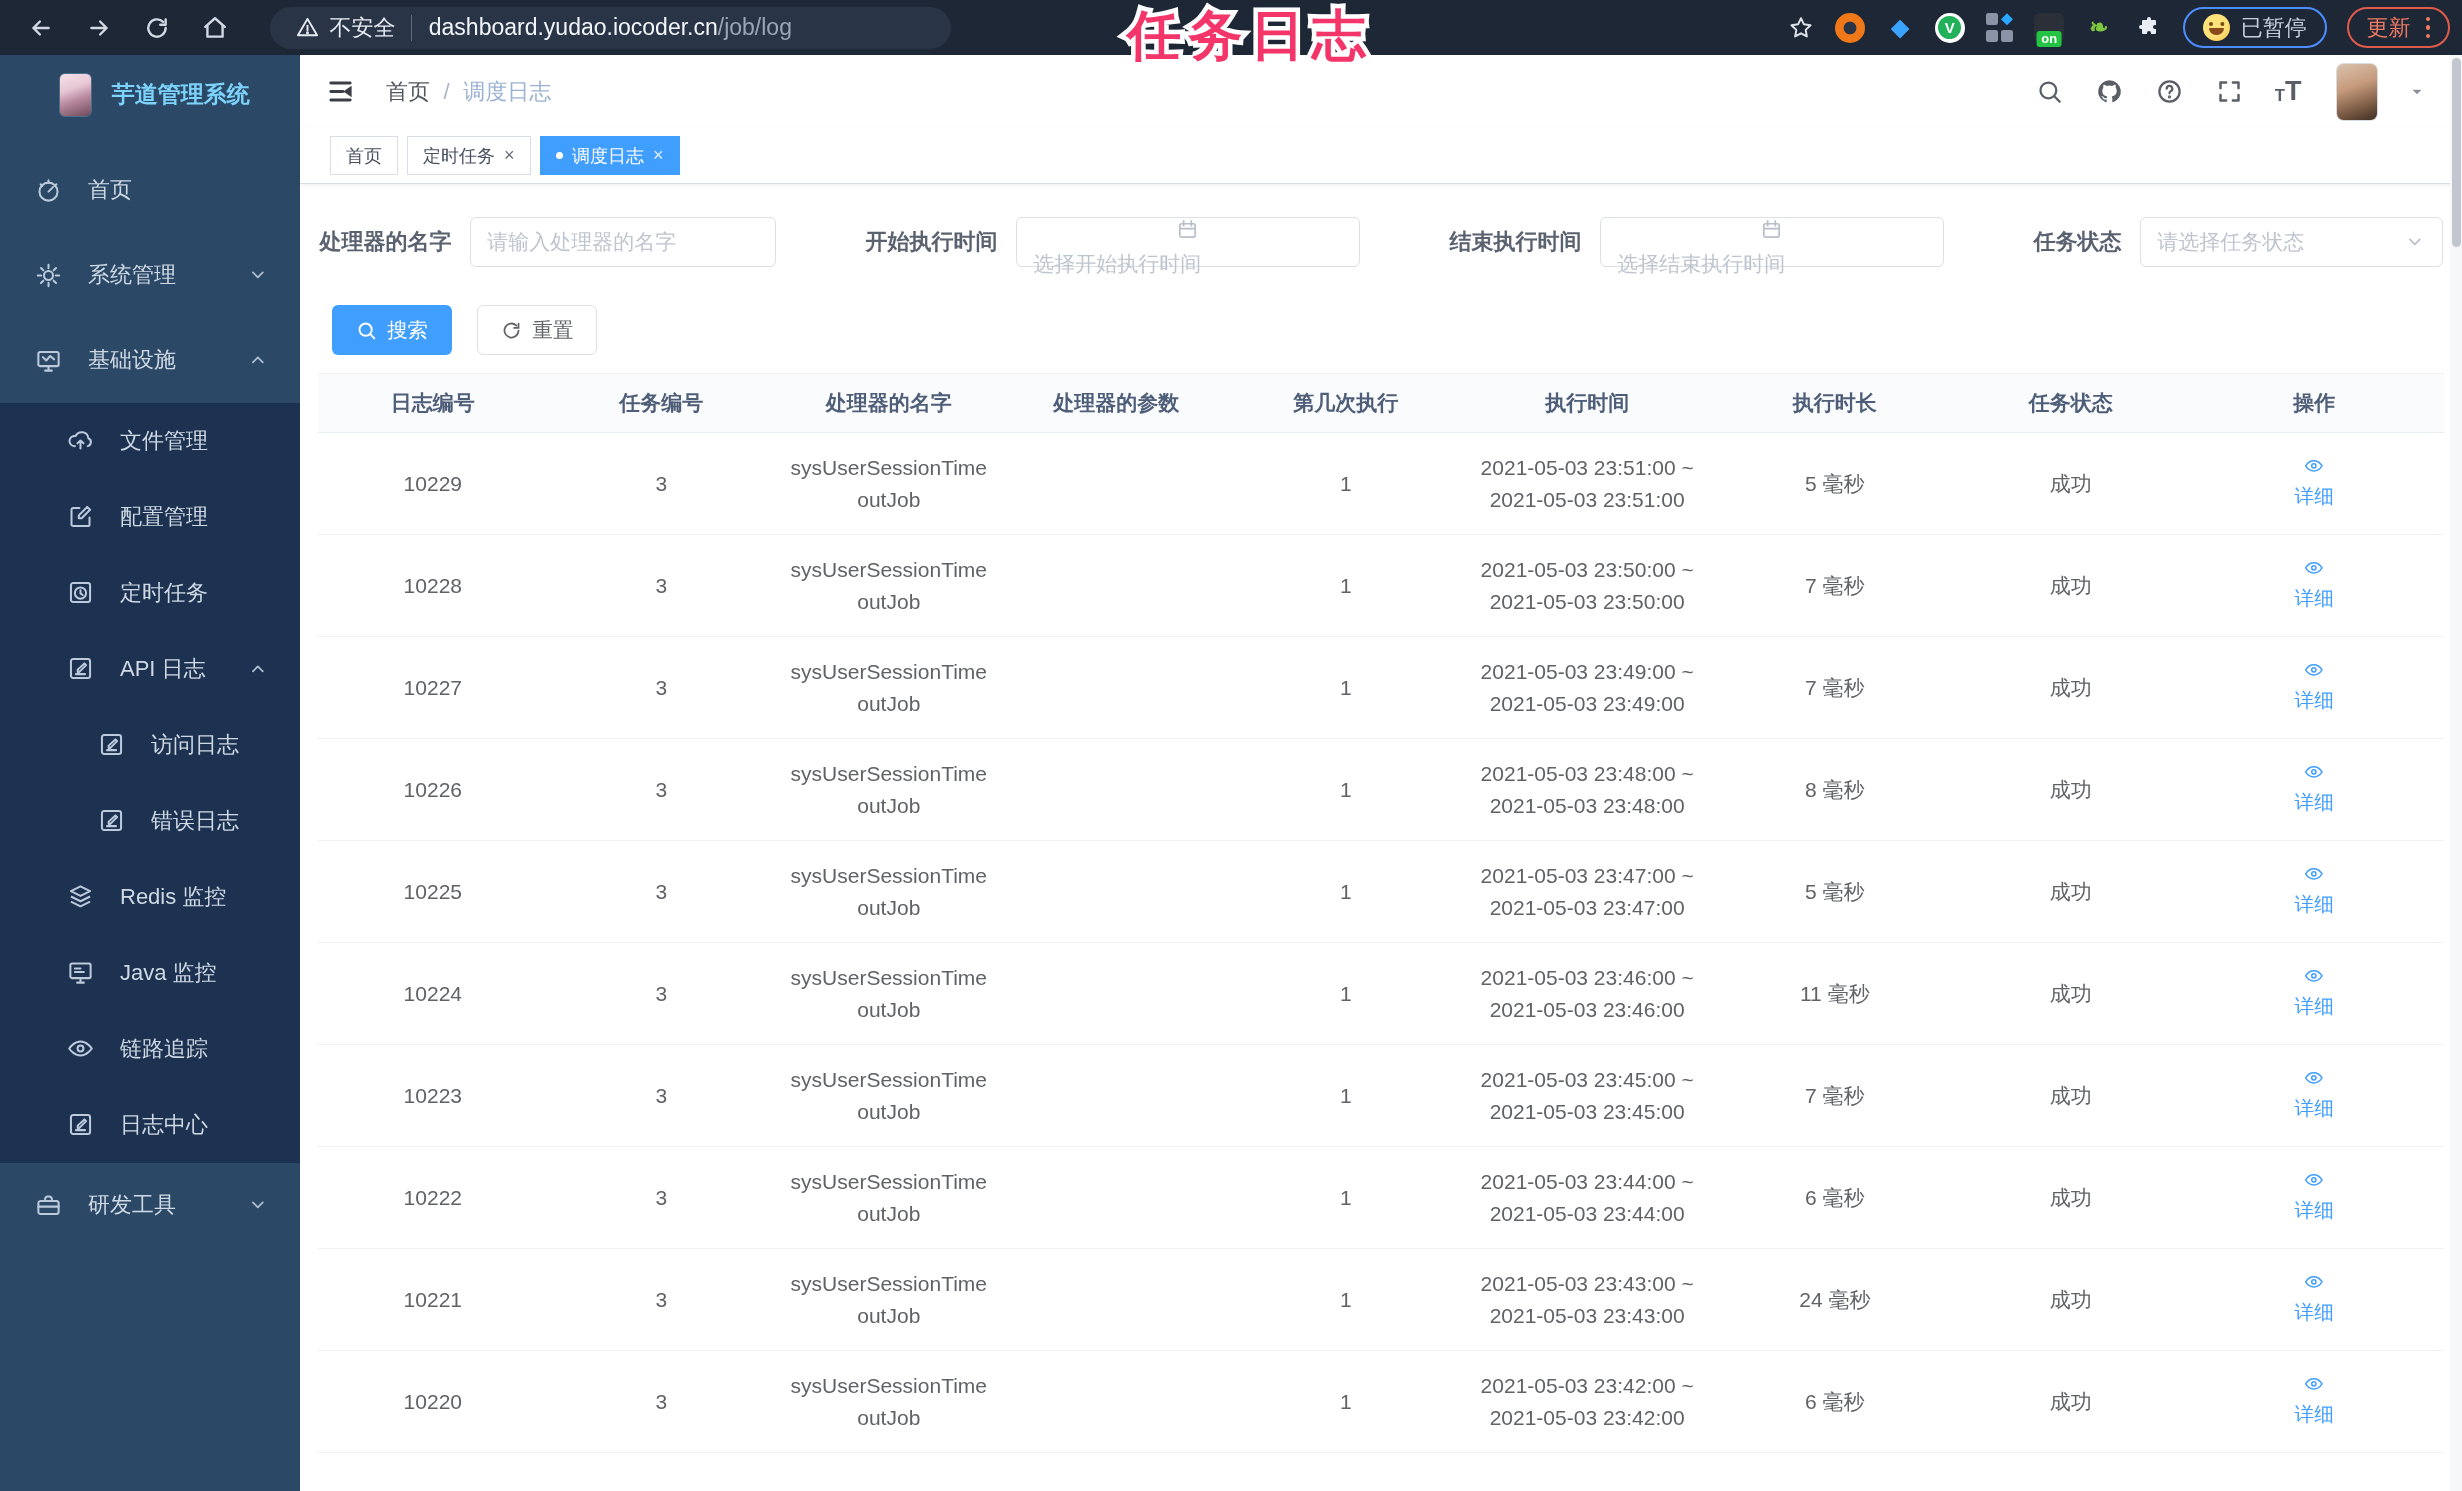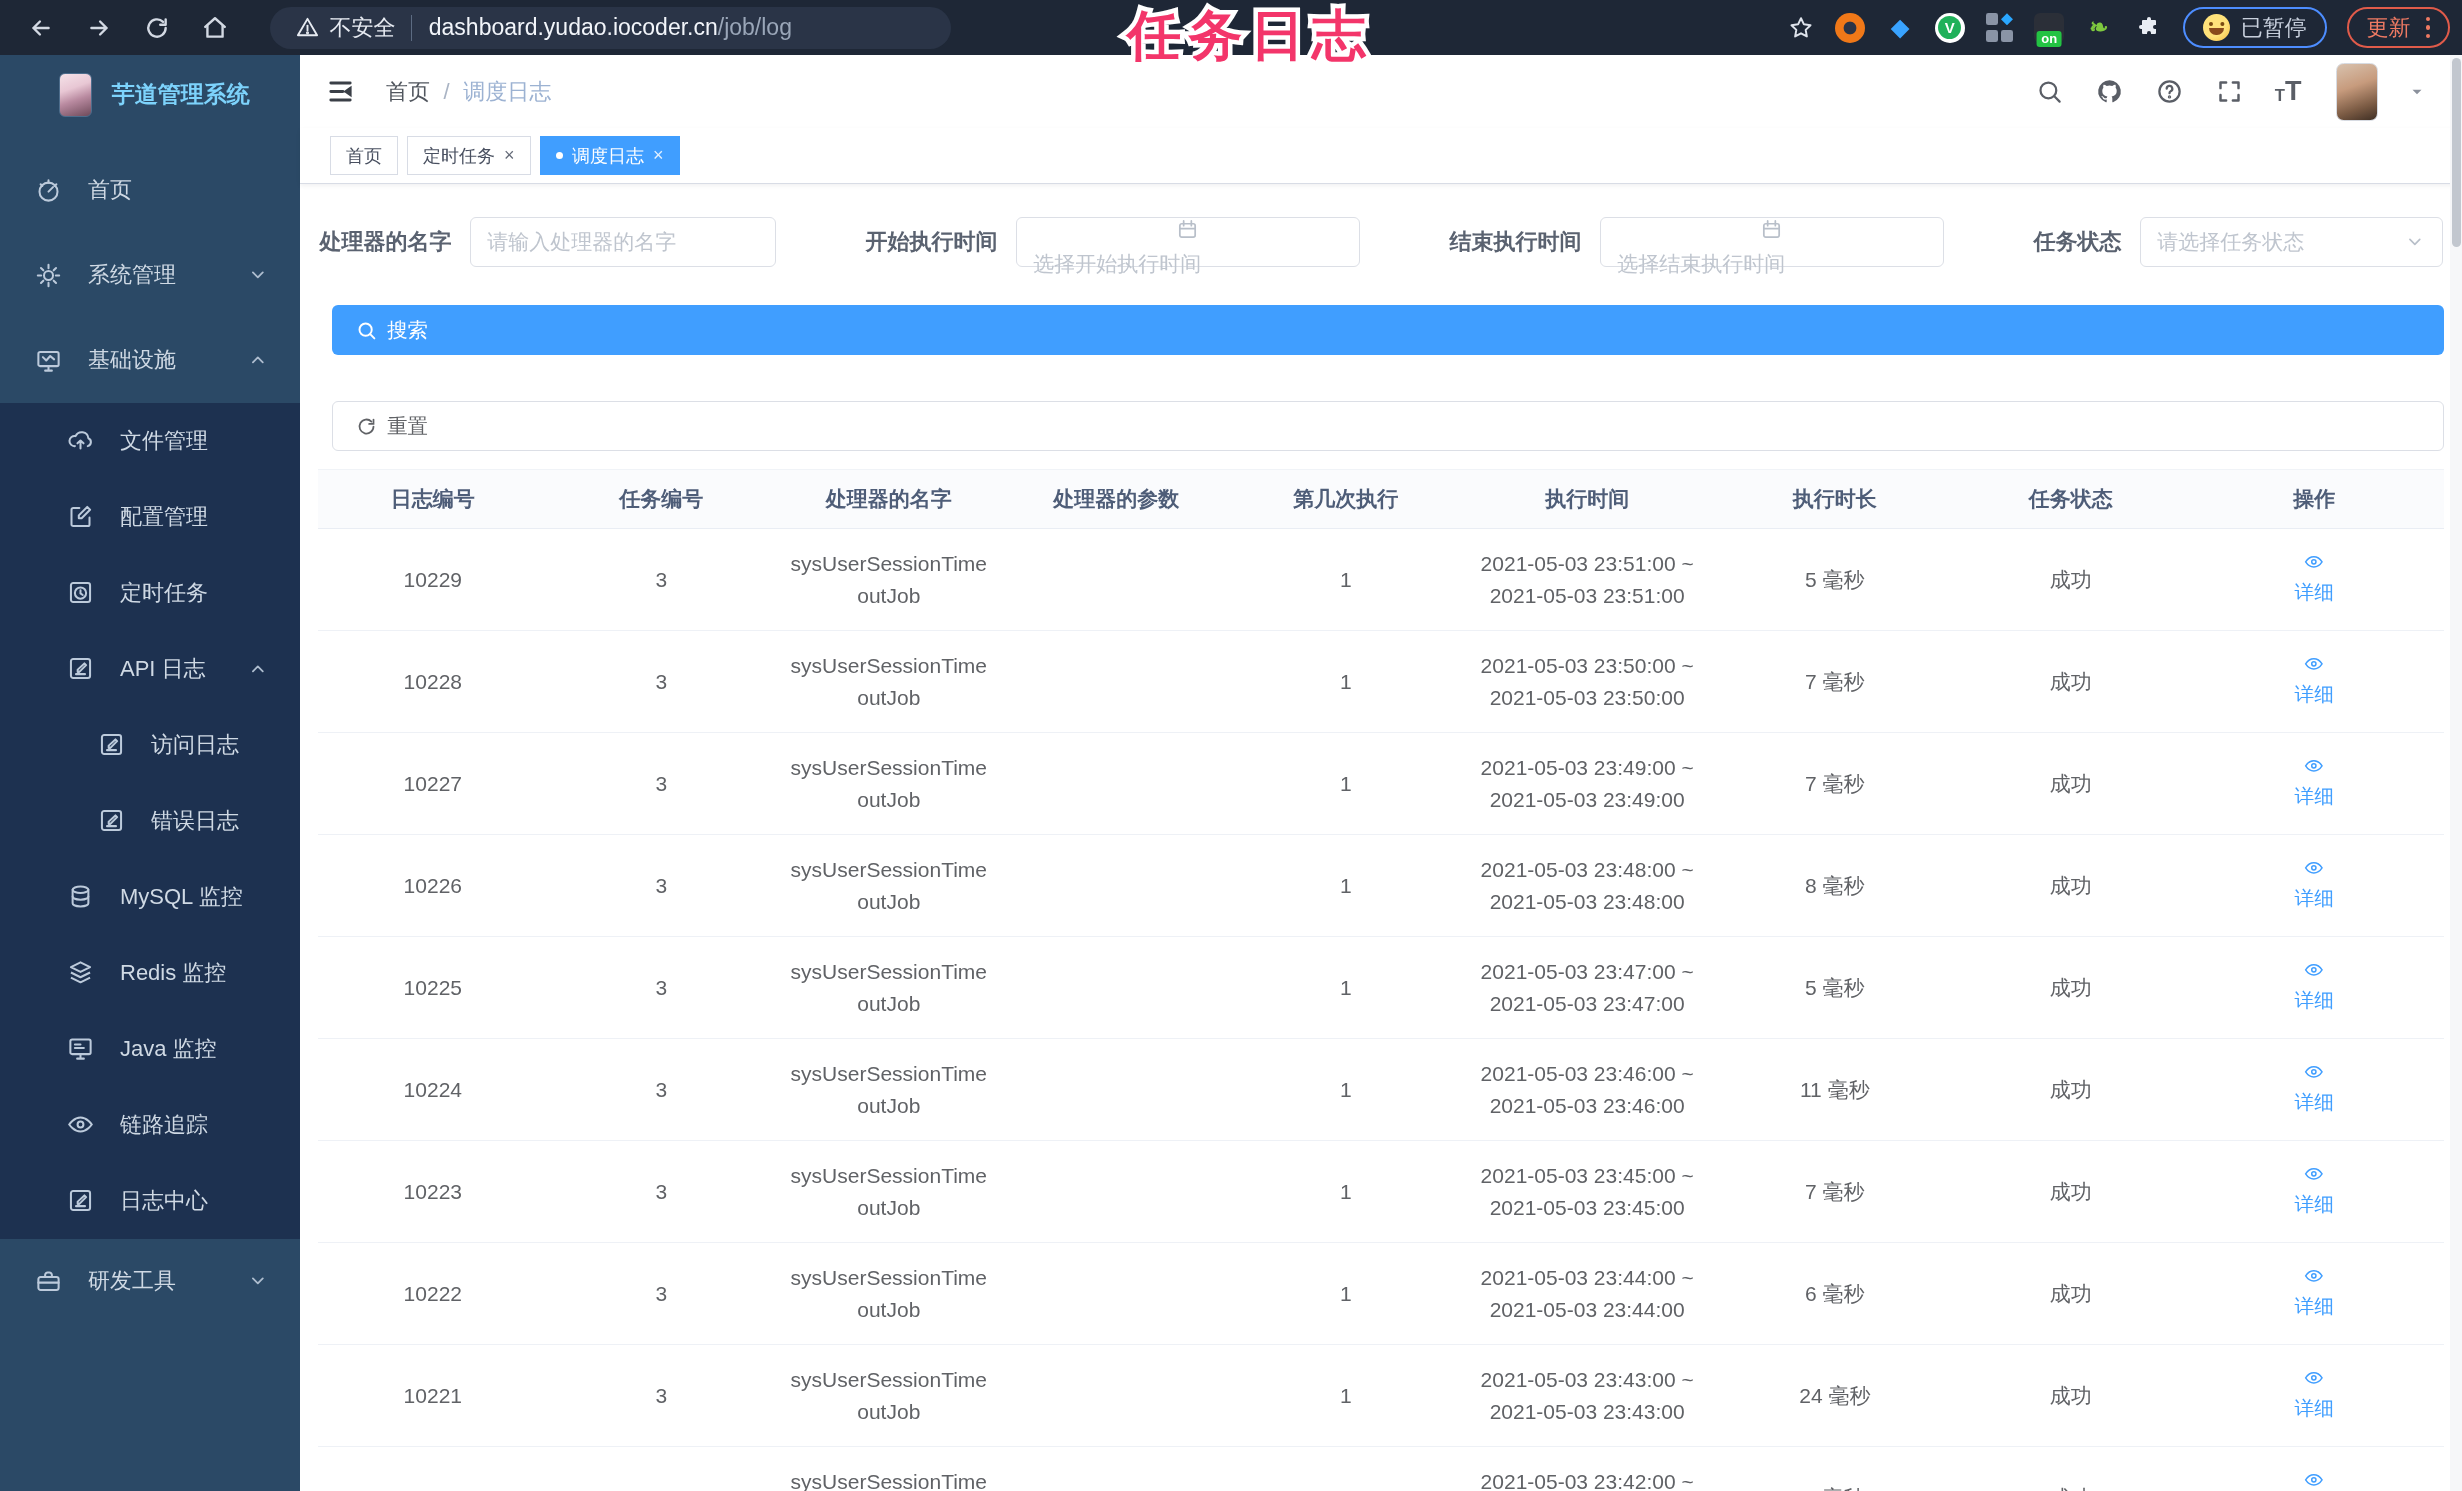--- a/index.html
+++ b/index.html
@@ -97,21 +97,21 @@
   .filter-row { margin-top:33px; display:flex; align-items:center; justify-content:space-between; padding:0 1.5px; }
   .f-group { display:flex; align-items:center; gap:18px; }
   .f-label { font-size:22px; color:#5a6270; font-weight:700; white-space:nowrap; }
   .f-input { position:relative; height:50px; border:1.5px solid #dcdfe6; border-radius:6px; background:#fff; display:flex; align-items:center; padding:0 16.7px; gap:10.6px; }
   .f-input input { border:none; outline:none; font-size:21px; color:#606266; width:100%; background:transparent; font-family:"Liberation Sans",sans-serif; }
   .f-input input::placeholder { color:#bfc5ce; }
   .f-ico { color:#b8bfc9; display:flex; flex-shrink:0; } .f-ico svg { width:23px; height:23px; }
   .w-text { width:306px; } .w-date { width:344px;flex-direction:column; } .w-select { width:303px; }
   .sel-caret { margin-left:auto; color:#b8bfc9; display:flex; } .sel-caret svg { width:19.7px; height:19.7px; }
 
-  .btn-row { margin-top:38px; padding-left:13.6px; display:flex; gap:46px;flex-direction:column; }
+  .btn-row { margin-top:38px; padding-left:13.6px; display:flex; gap:25px; }
   .btn { height:50px; border-radius:6px; display:inline-flex; align-items:center; gap:10.6px; font-size:20.4px; padding:0 23px; cursor:pointer; border:1.5px solid transparent; }
   .btn svg { width:21px; height:21px; }
   .btn-primary { background:var(--accent,#409EFF); color:#fff; }
   .btn-plain { background:#fff; color:#606266; border-color:#dcdfe6; }
   .btn-warning { background:var(--warning,#f0a30a); color:#fff; }
 
   .export-row { margin-top:30px; padding-left:13.6px; display:flex; align-items:center; }
   .tool-circles { margin-left:auto; margin-right:27px; display:flex; gap:21px; }
   .circle-btn { width:44px; height:44px; border-radius:50%; border:1.5px solid #dcdfe6; background:#fff; color:#6a7078; display:flex; align-items:center; justify-content:center; cursor:pointer; }
   .circle-btn svg { width:21px; height:21px; }
@@ -323,30 +323,20 @@
               <svg viewBox="0 0 24 24" fill="none" stroke="currentColor" stroke-width="1.8" stroke-linecap="round" stroke-linejoin="round">
                 <rect x="3.5" y="3.5" width="17" height="17" rx="2"></rect>
                 <path d="M15.5 7.5l1.5 1.5-6 6H9.5V13z"></path>
                 <path d="M8 17h8"></path>
               </svg>
             </span>
             <span>错误日志</span>
           </div>
           <div class="menu-item lvl1 in-sub">
             <span class="mi">
-              <svg viewBox="0 0 24 24" fill="none" stroke="currentColor" stroke-width="1.8" stroke-linecap="round">
-                <ellipse cx="12" cy="6" rx="7" ry="2.8"></ellipse>
-                <path d="M5 6v12c0 1.6 3.1 2.8 7 2.8s7-1.2 7-2.8V6"></path>
-                <path d="M5 12c0 1.6 3.1 2.8 7 2.8s7-1.2 7-2.8"></path>
-              </svg>
-            </span>
-            <span>MySQL 监控</span>
-          </div>
-          <div class="menu-item lvl1 in-sub">
-            <span class="mi">
               <svg viewBox="0 0 24 24" fill="none" stroke="currentColor" stroke-width="1.8" stroke-linejoin="round">
                 <path d="M12 3l8.5 4.2L12 11.5 3.5 7.2z"></path>
                 <path d="M3.5 12l8.5 4.2 8.5-4.2"></path>
                 <path d="M3.5 16.5l8.5 4.2 8.5-4.2"></path>
               </svg>
             </span>
             <span>Redis 监控</span>
           </div>
           <div class="menu-item lvl1 in-sub">
             <span class="mi">

